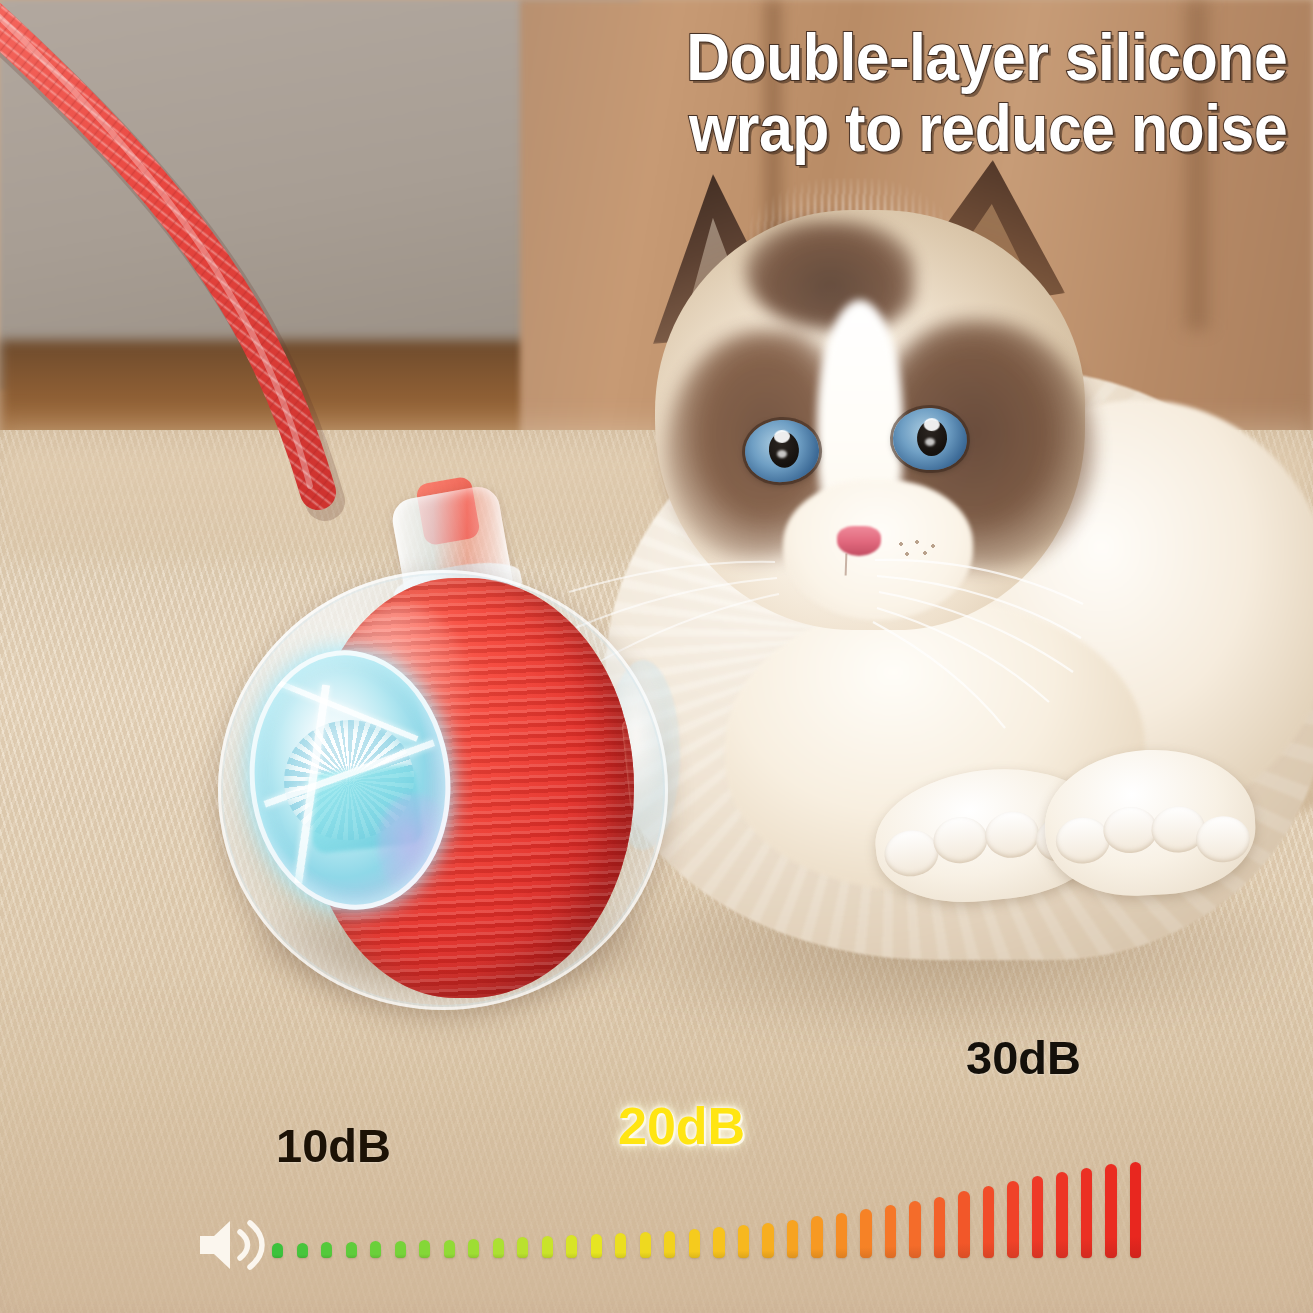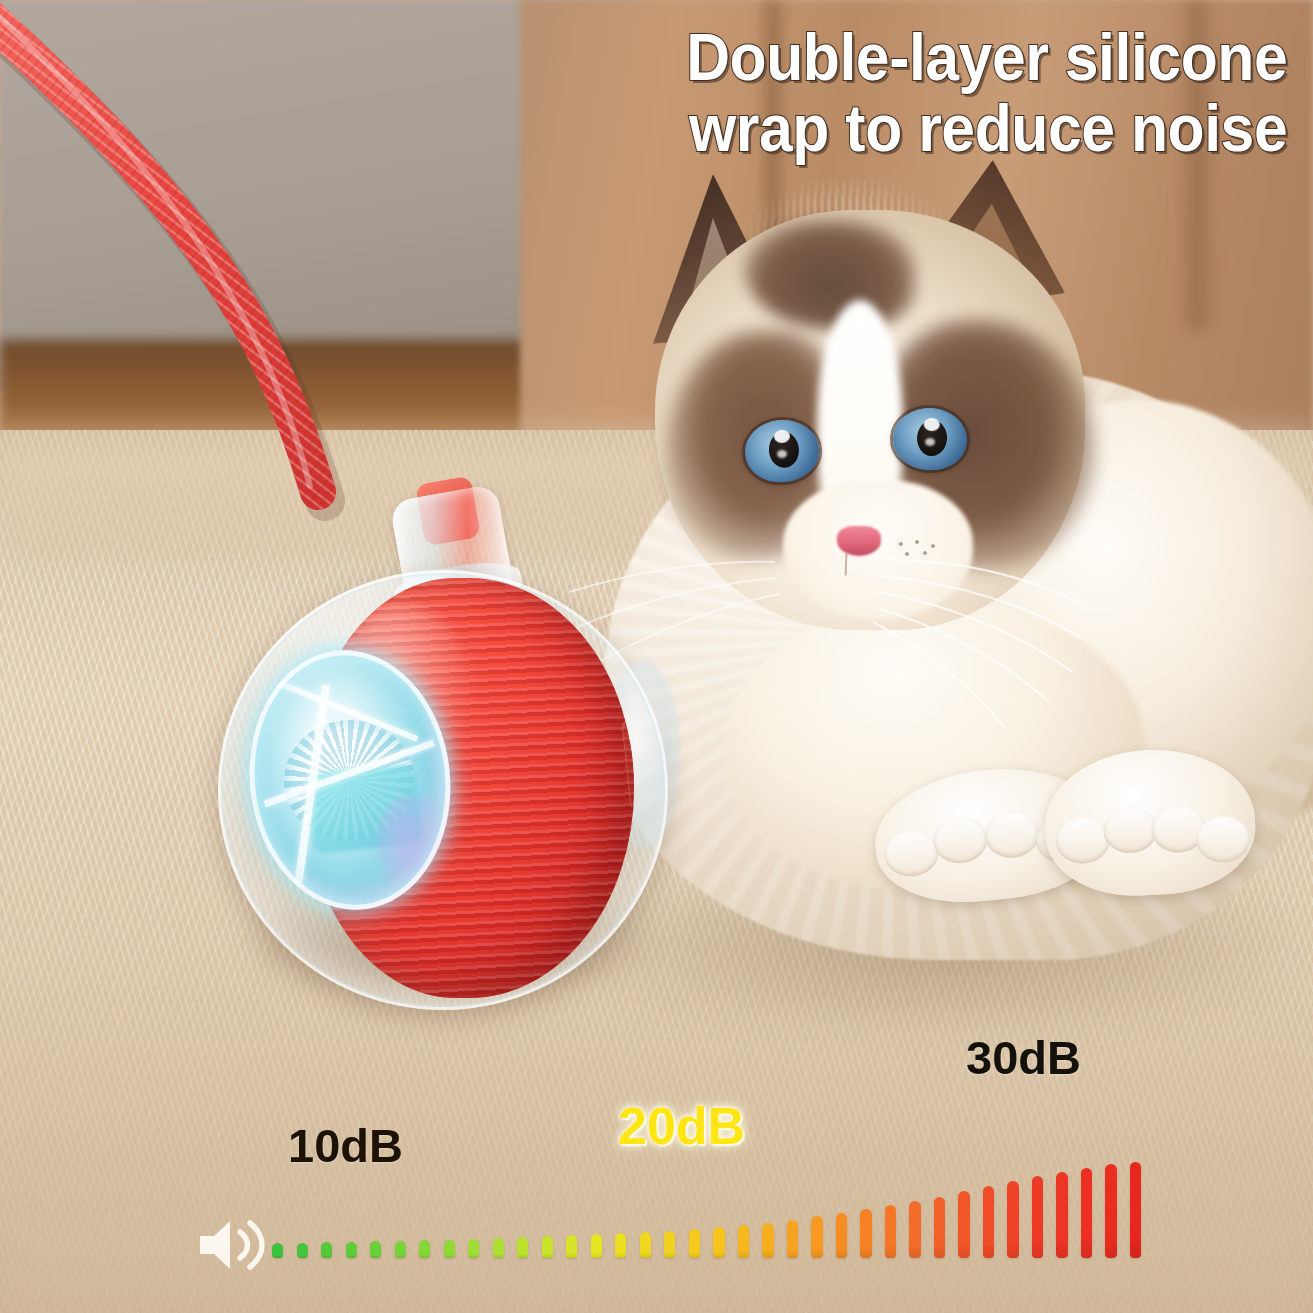--- a/index.html
+++ b/index.html
@@ -373,21 +373,21 @@
     text-shadow:
       3px 3px 0 rgba(60,40,28,.55),
       0 0 2px rgba(60,40,28,.9);
     transform:scaleX(.92);
     transform-origin:right top;
   }
   .headline span{display:block;white-space:nowrap;}
   .db-label{
     position:absolute;font-weight:bold;white-space:nowrap;
   }
-  .db-10{left:288px;top:1118px;font-size:47px;color:#1c1206;
+  .db-10{left:276px;top:1118px;font-size:47px;color:#1c1206;
          text-shadow:0 1px 2px rgba(255,255,255,.35);}
   .db-20{left:618px;top:1096px;font-size:52px;color:#ffe512;
          text-shadow:0 0 4px #fff,0 0 9px #fffbe0,0 0 15px rgba(255,250,210,.9),2px 2px 0 rgba(255,255,255,.8);}
   .db-30{left:966px;top:1030px;font-size:47px;color:#14100a;
          text-shadow:0 1px 2px rgba(255,255,255,.35);}
 
   .speaker{position:absolute;left:196px;top:1214px;width:78px;height:62px;}
 
   .bars{position:absolute;left:0;top:1040px;width:1313px;height:240px;}
   .bar{

